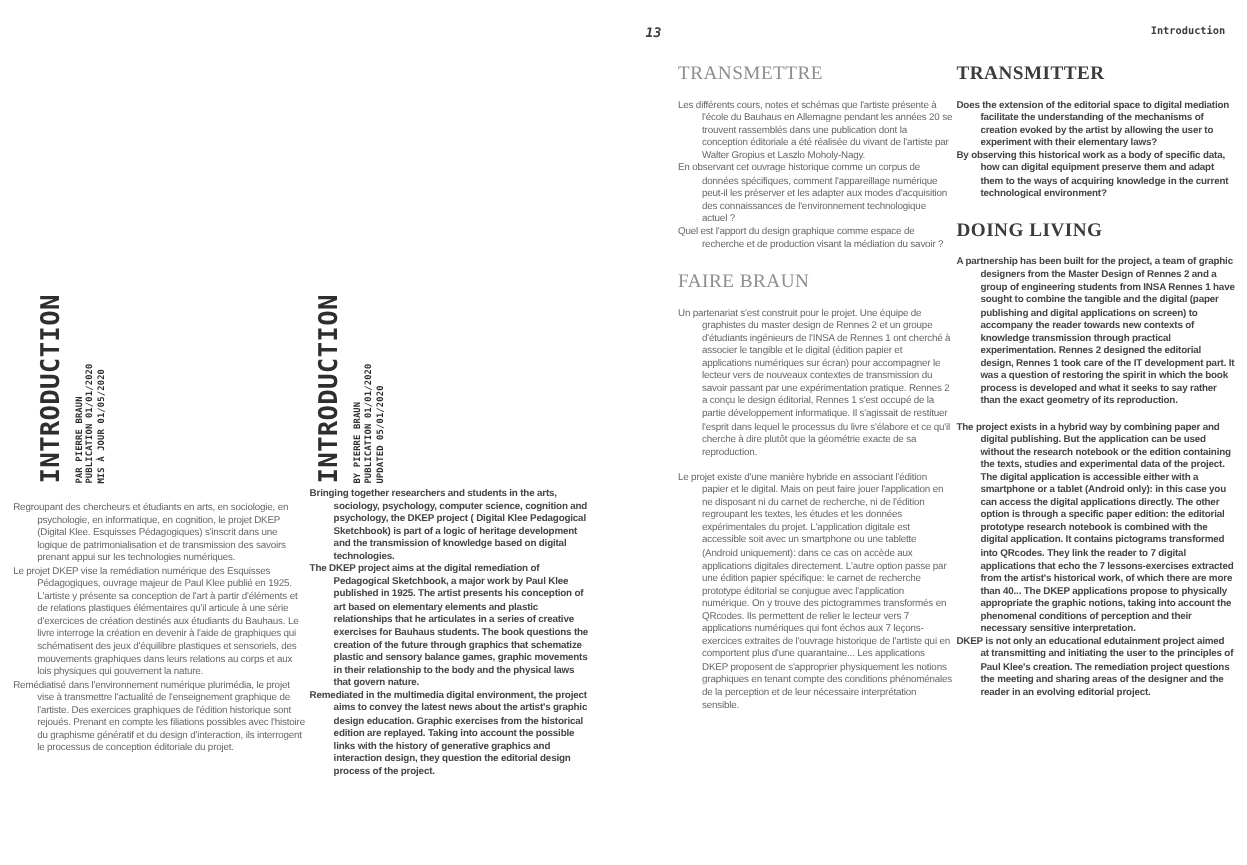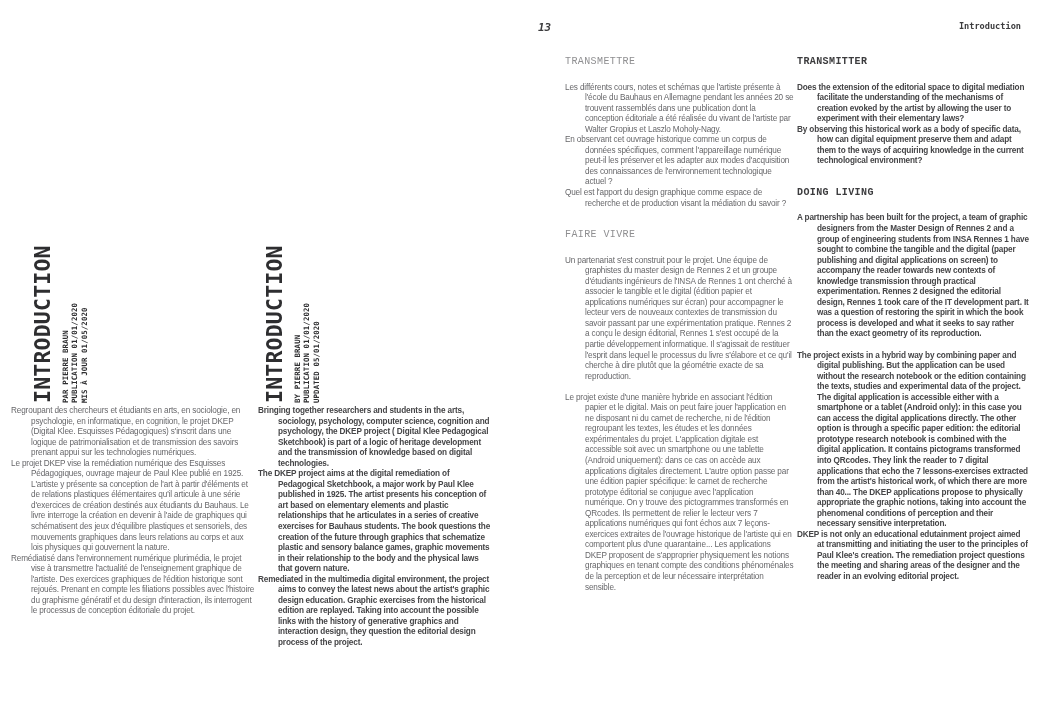--- a/index.html
+++ b/index.html
@@ -12,21 +12,21 @@
 
   
   .body-text { font-size:8.2px; line-height:10.55px; letter-spacing:-0.15px; }
   .body-text p { padding-left:20px; text-indent:-20px; }
   .fr-text { color:var(--french-text,#67676a); font-weight:normal; }
   .en-text { color:var(--english-text,#454547); font-weight:bold; }
   .gap { margin-top:10.5px; }
 
   
   .col { position:absolute; }
-  .col-fr-l { left:11px;  top:406px; width:245px; }
+  .col-fr-l { left:11px;  top:418px; width:245px; }
   .col-en-l { left:258px; top:406px; width:234px; }
   .col-fr-r { left:45px;  top:57px;  width:229px; }  
   .col-en-r { left:277px; top:57px;  width:232px; }
 
   
   .vert-block { position:absolute; transform-origin:0 0; transform:rotate(-90deg); width:172px; }
   .vb-fr { left:30px;  top:403px; }
   .vb-en { left:262px; top:403px; }
   .vert-title { font-family:"DejaVu Sans Mono", monospace; font-weight:bold;
                 font-size:21.5px; line-height:26px; letter-spacing:0.2px;
@@ -35,21 +35,21 @@
                 font-size:7.4px; line-height:9.4px; letter-spacing:0.1px;
                 color:var(--title-text,#2e2e30); }
 
   
   .pagenum { position:absolute; left:18px; top:21px; font-family:"DejaVu Sans Mono", monospace;
              font-weight:bold; font-size:11px; color:var(--english-heading,#3c3c3e);font-style:italic; }
   .running { position:absolute; right:18px; top:21px; font-family:"DejaVu Sans Mono", monospace;
              font-weight:bold; font-size:8.6px; color:var(--english-heading,#3c3c3e); }
 
   
-  .sec-head { font-family:Liberation Mono, monospace; font-size:10px; letter-spacing:0.4px;
+  .sec-head { font-family:Liberation Serif, serif; font-size:16px; letter-spacing:0.4px;
               margin-bottom:15px; white-space:nowrap; }
   .sec-head.later { margin-top:21px; }
   .fr-head { color:var(--french-heading,#8e8e90); font-weight:normal; }
   .en-head { color:var(--english-heading,#3c3c3e); font-weight:bold; }
 </style>
 </head>
 <body>
 
 <div class="page page-left">
 
@@ -88,21 +88,21 @@
 <div class="page page-right">
 
   <div class="pagenum">13</div>
   <div class="running">Introduction</div>
 
   <div class="col col-fr-r body-text fr-text">
     <h2 class="sec-head fr-head">TRANSMETTRE</h2>
     <p>Les différents cours, notes et schémas que l'artiste présente à l'école du Bauhaus en Allemagne pendant les années 20 se trouvent rassemblés dans une publication dont la conception éditoriale a été réalisée du vivant de l'artiste par Walter Gropius et Laszlo Moholy-Nagy.</p>
     <p>En observant cet ouvrage historique comme un corpus de données spécifiques, comment l'appareillage numérique peut-il les préserver et les adapter aux modes d'acquisition des connaissances de l'environnement technologique actuel ?</p>
     <p>Quel est l'apport du design graphique comme espace de recherche et de production visant la médiation du savoir ?</p>
-    <h2 class="sec-head fr-head later">FAIRE VIVRE</h2>
+    <h2 class="sec-head fr-head later">FAIRE BRAUN</h2>
     <p>Un partenariat s'est construit pour le projet. Une équipe de graphistes du master design de Rennes 2 et un groupe d'étudiants ingénieurs de l'INSA de Rennes 1 ont cherché à associer le tangible et le digital (édition papier et applications numériques sur écran) pour accompagner le lecteur vers de nouveaux contextes de transmission du savoir passant par une expérimentation pratique. Rennes 2 a conçu le design éditorial, Rennes 1 s'est occupé de la partie développement informatique. Il s'agissait de restituer l'esprit dans lequel le processus du livre s'élabore et ce qu'il cherche à dire plutôt que la géométrie exacte de sa reproduction.</p>
     <p class="gap">Le projet existe d'une manière hybride en associant l'édition papier et le digital. Mais on peut faire jouer l'application en ne disposant ni du carnet de recherche, ni de l'édition regroupant les textes, les études et les données expérimentales du projet. L'application digitale est accessible soit avec un smartphone ou une tablette (Android uniquement): dans ce cas on accède aux applications digitales directement.  L'autre option passe par une édition papier spécifique: le carnet de recherche prototype éditorial se conjugue avec l'application numérique. On y trouve des pictogrammes transformés en QRcodes. Ils permettent de relier le lecteur vers 7 applications numériques qui font échos aux 7 leçons-exercices extraites de l'ouvrage historique de l'artiste qui en comportent plus d'une quarantaine... Les applications DKEP proposent de s'approprier physiquement les notions graphiques en tenant compte des conditions phénoménales de la perception et de leur nécessaire interprétation sensible.</p>
   </div>
 
   <div class="col col-en-r body-text en-text">
     <h2 class="sec-head en-head">TRANSMITTER</h2>
     <p>Does the extension of the editorial space to digital mediation facilitate the understanding of the mechanisms of creation evoked by the artist by allowing the user to experiment with their elementary laws?</p>
     <p>By observing this historical work as a body of specific data, how can digital equipment preserve them and adapt them to the ways of acquiring knowledge in the current technological environment?</p>
     <h2 class="sec-head en-head later">DOING LIVING</h2>
     <p>A partnership has been built for the project, a team of graphic designers from the Master Design of Rennes 2 and a group of engineering students from INSA Rennes 1 have sought to combine the tangible and the digital (paper publishing and digital applications on screen) to accompany the reader towards new contexts of knowledge transmission through practical experimentation. Rennes 2 designed the editorial design, Rennes 1 took care of the IT development part. It was a question of restoring the spirit in which the book process is developed and what it seeks to say rather than the exact geometry of its reproduction.</p>

